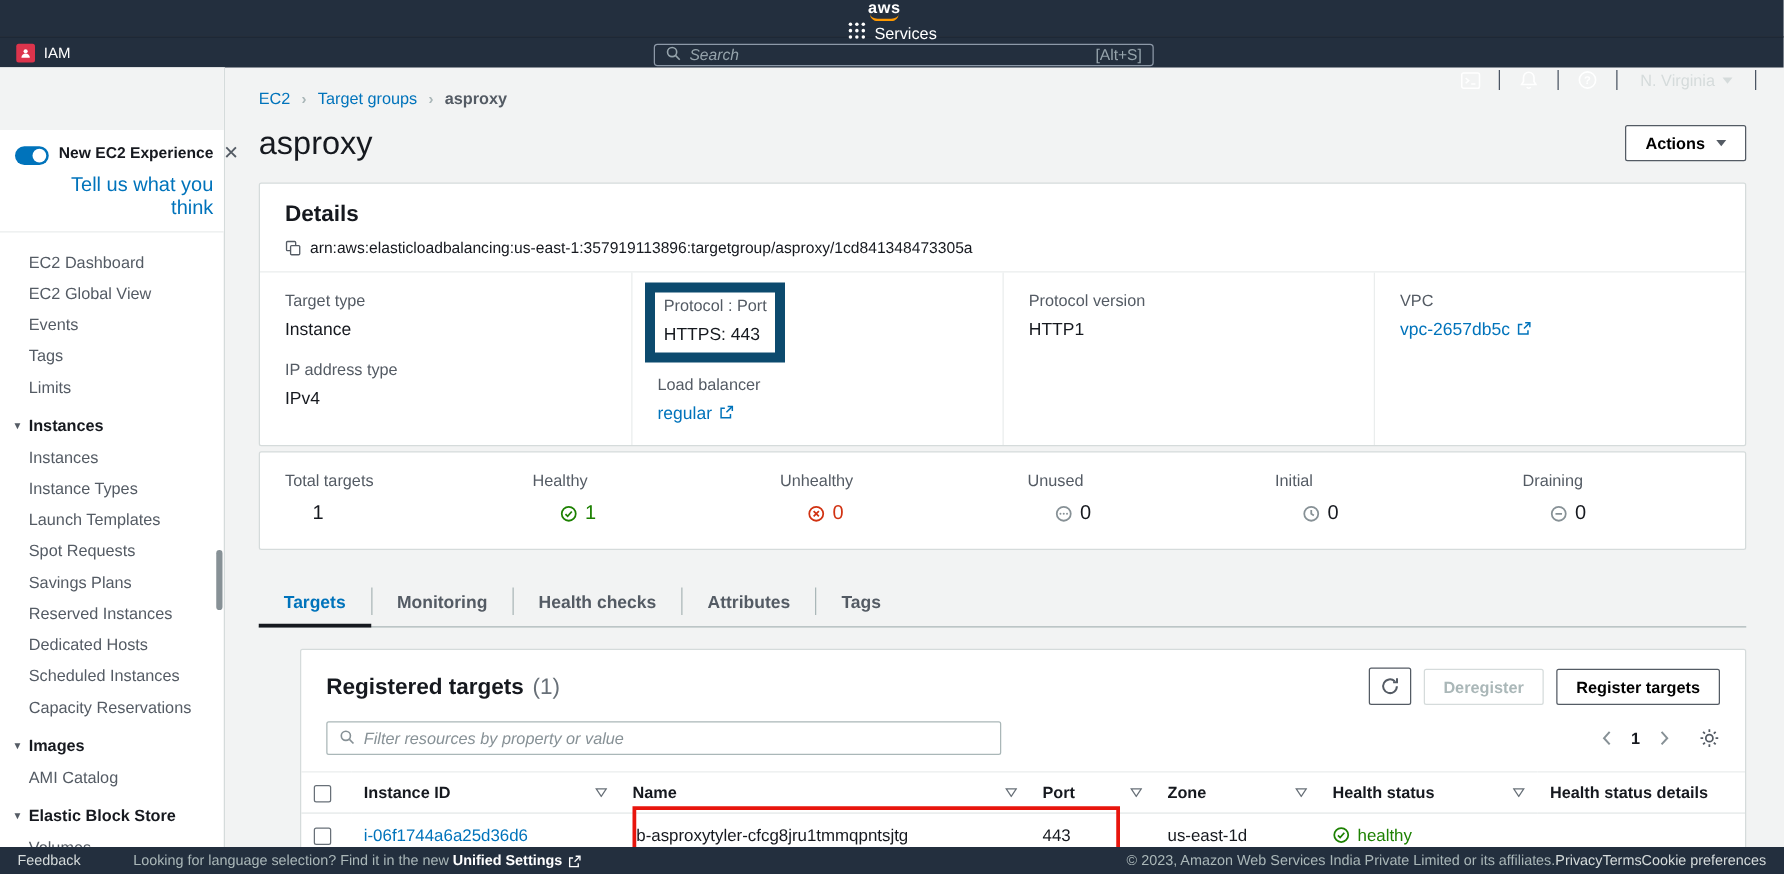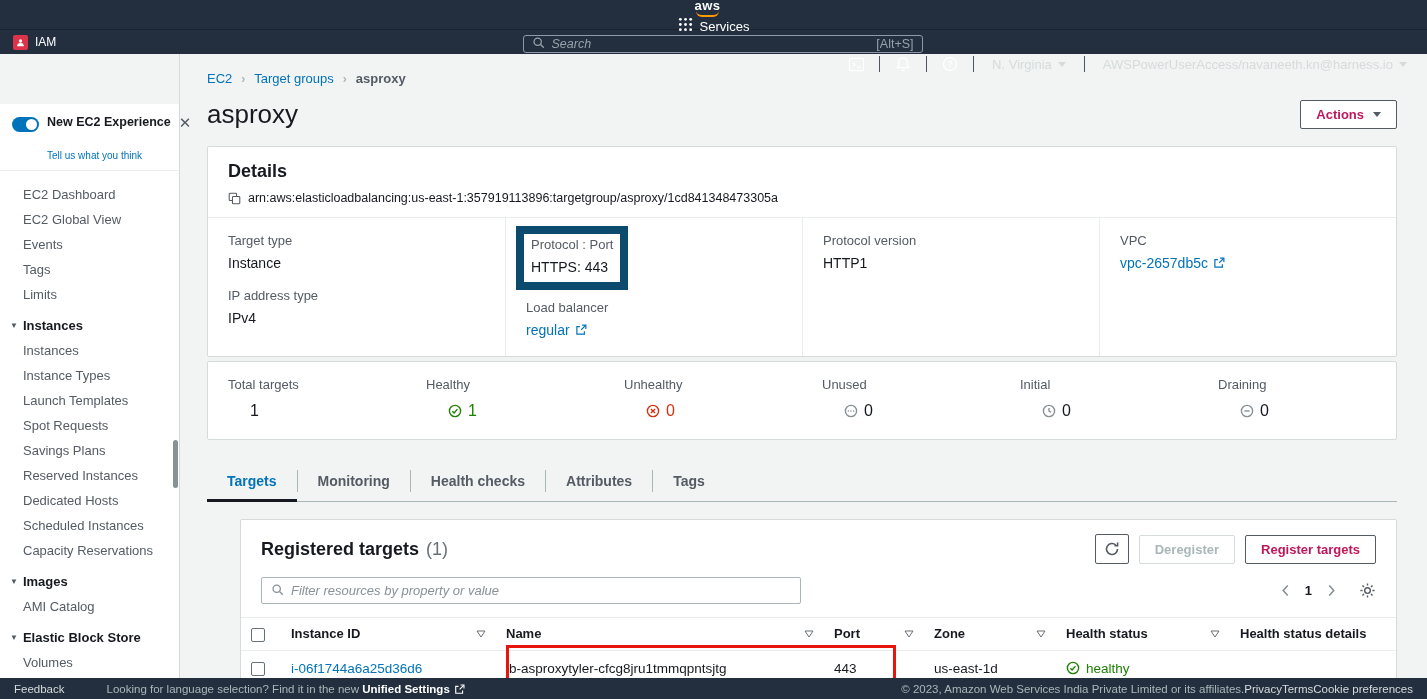--- a/index.html
+++ b/index.html
@@ -28,40 +28,40 @@
   .iam-icon { width:15px; height:15px; background:#dd344c; border-radius:2px; display:flex; align-items:center; justify-content:center; }
 
   
   .app { display:flex; height:624px; }
   .sidebar { width:180px; background:#fff; border-right:1px solid #d5dbdb; position:relative; flex-shrink:0; }
   .sb-gray { height:50px; background:#f2f3f3; }
   .exp-box { background:#fff; border-bottom:1px solid #eaeded; padding:11px 12px 9px; display:flex; align-items:flex-start; gap:8px; }
   .toggle { width:27px; height:15px; background:#0073bb; border-radius:8px; position:relative; flex-shrink:0; margin-top:2px; cursor:pointer; }
   .knob { position:absolute; right:2px; top:2px; width:11px; height:11px; background:#fff; border-radius:50%; }
   .exp-title { font-size:12.5px; font-weight:bold; color:#16191f; white-space:nowrap; }
-  .exp-sub { font-size:10px; color:#0073bb; margin-top:21px; display:block; text-align:left; cursor:pointer; }
+  .exp-sub { font-size:16px; color:#0073bb; margin-top:11px; display:block; text-align:right; cursor:pointer; }
   .exp-close { margin-left:auto; color:#545b64; font-size:15px; line-height:15px; cursor:pointer; }
   .sb-list { list-style:none; padding:11px 0; }
   .sb-item { padding:5px 10px 5px 23px; color:#545b64; font-size:13px; cursor:pointer; white-space:nowrap; }
   .sb-section { padding:11px 10px 5px 10px; font-weight:bold; color:#16191f; display:flex; gap:5px; align-items:center; cursor:pointer; font-size:13px; }
   .sb-caret { font-size:8px; color:#545b64; }
   .sb-scrollthumb { position:absolute; right:1px; top:386px; width:5px; height:48px; background:#879196; border-radius:3px; }
 
   .content { flex:1; padding:17px 30px 0 27px; overflow:hidden; }
 
   
   .breadcrumb { display:flex; gap:9px; align-items:center; font-size:13px; }
   .crumb-link { color:#0073bb; cursor:pointer; text-decoration:none; }
   .crumb-sep { color:#aab7b8; font-size:12px; font-weight:bold; }
   .crumb-current { color:#545b64; font-weight:bold; }
   .title-row { display:flex; justify-content:space-between; align-items:center; margin-top:13px; }
   h1 { font-size:26px; font-weight:400; color:#16191f; }
 
   
-  .btn { background:#fff; border:1px solid #545b64; border-radius:2px; font-weight:bold; font-size:13px; color:#be185d; padding:6px 15px; display:inline-flex; align-items:center; gap:9px; cursor:pointer; font-family:inherit; white-space:nowrap; }
+  .btn { background:#fff; border:1px solid #545b64; border-radius:2px; font-weight:bold; font-size:13px; color:#000000; padding:6px 15px; display:inline-flex; align-items:center; gap:9px; cursor:pointer; font-family:inherit; white-space:nowrap; }
   .btn .caret-down { border-top-color:#545b64; }
   .btn-disabled { border-color:#d5dbdb; color:#aab7b8; cursor:default; }
   .icon-btn { width:34px; height:30px; display:flex; align-items:center; justify-content:center; border:1px solid #545b64; border-radius:2px; background:#fff; cursor:pointer; }
 
   
   .card { background:#fff; border:1px solid #d5dbdb; border-radius:2px; }
   .details-card { margin-top:16px; }
   .card-head { padding:14px 20px 9px; }
   h2 { font-size:18px; font-weight:bold; color:#16191f; }
   .arn-row { display:flex; align-items:center; gap:7px; margin-top:9px; font-size:12.5px; color:#16191f; padding-bottom:3px; }
@@ -179,24 +179,20 @@
           <circle cx="8" cy="8" r="6.5" fill="none" stroke="#fff" stroke-width="1.3"></circle>
           <text x="8" y="11.2" font-size="9" fill="#fff" text-anchor="middle" font-weight="bold">?</text>
         </svg>
     </div>
     <div class="nav-divider"></div>
     <div class="nav-text-btn">
       <span>N. Virginia</span>
       <span class="caret-down"></span>
     </div>
     <div class="nav-divider"></div>
-    <div class="nav-text-btn">
-      <span>AWSPowerUserAccess/navaneeth.kn@harness.io</span>
-      <span class="caret-down"></span>
-    </div>
   </div>
 </div>
 
 <div class="favbar">
   <div class="iam-chip">
     <span class="iam-icon">
       <svg width="9" height="9" viewBox="0 0 12 12" fill="#fff">
           <circle cx="6" cy="4" r="2.2"></circle>
           <path d="M1.5 11a4.5 4.5 0 0 1 9 0z"></path>
         </svg>

